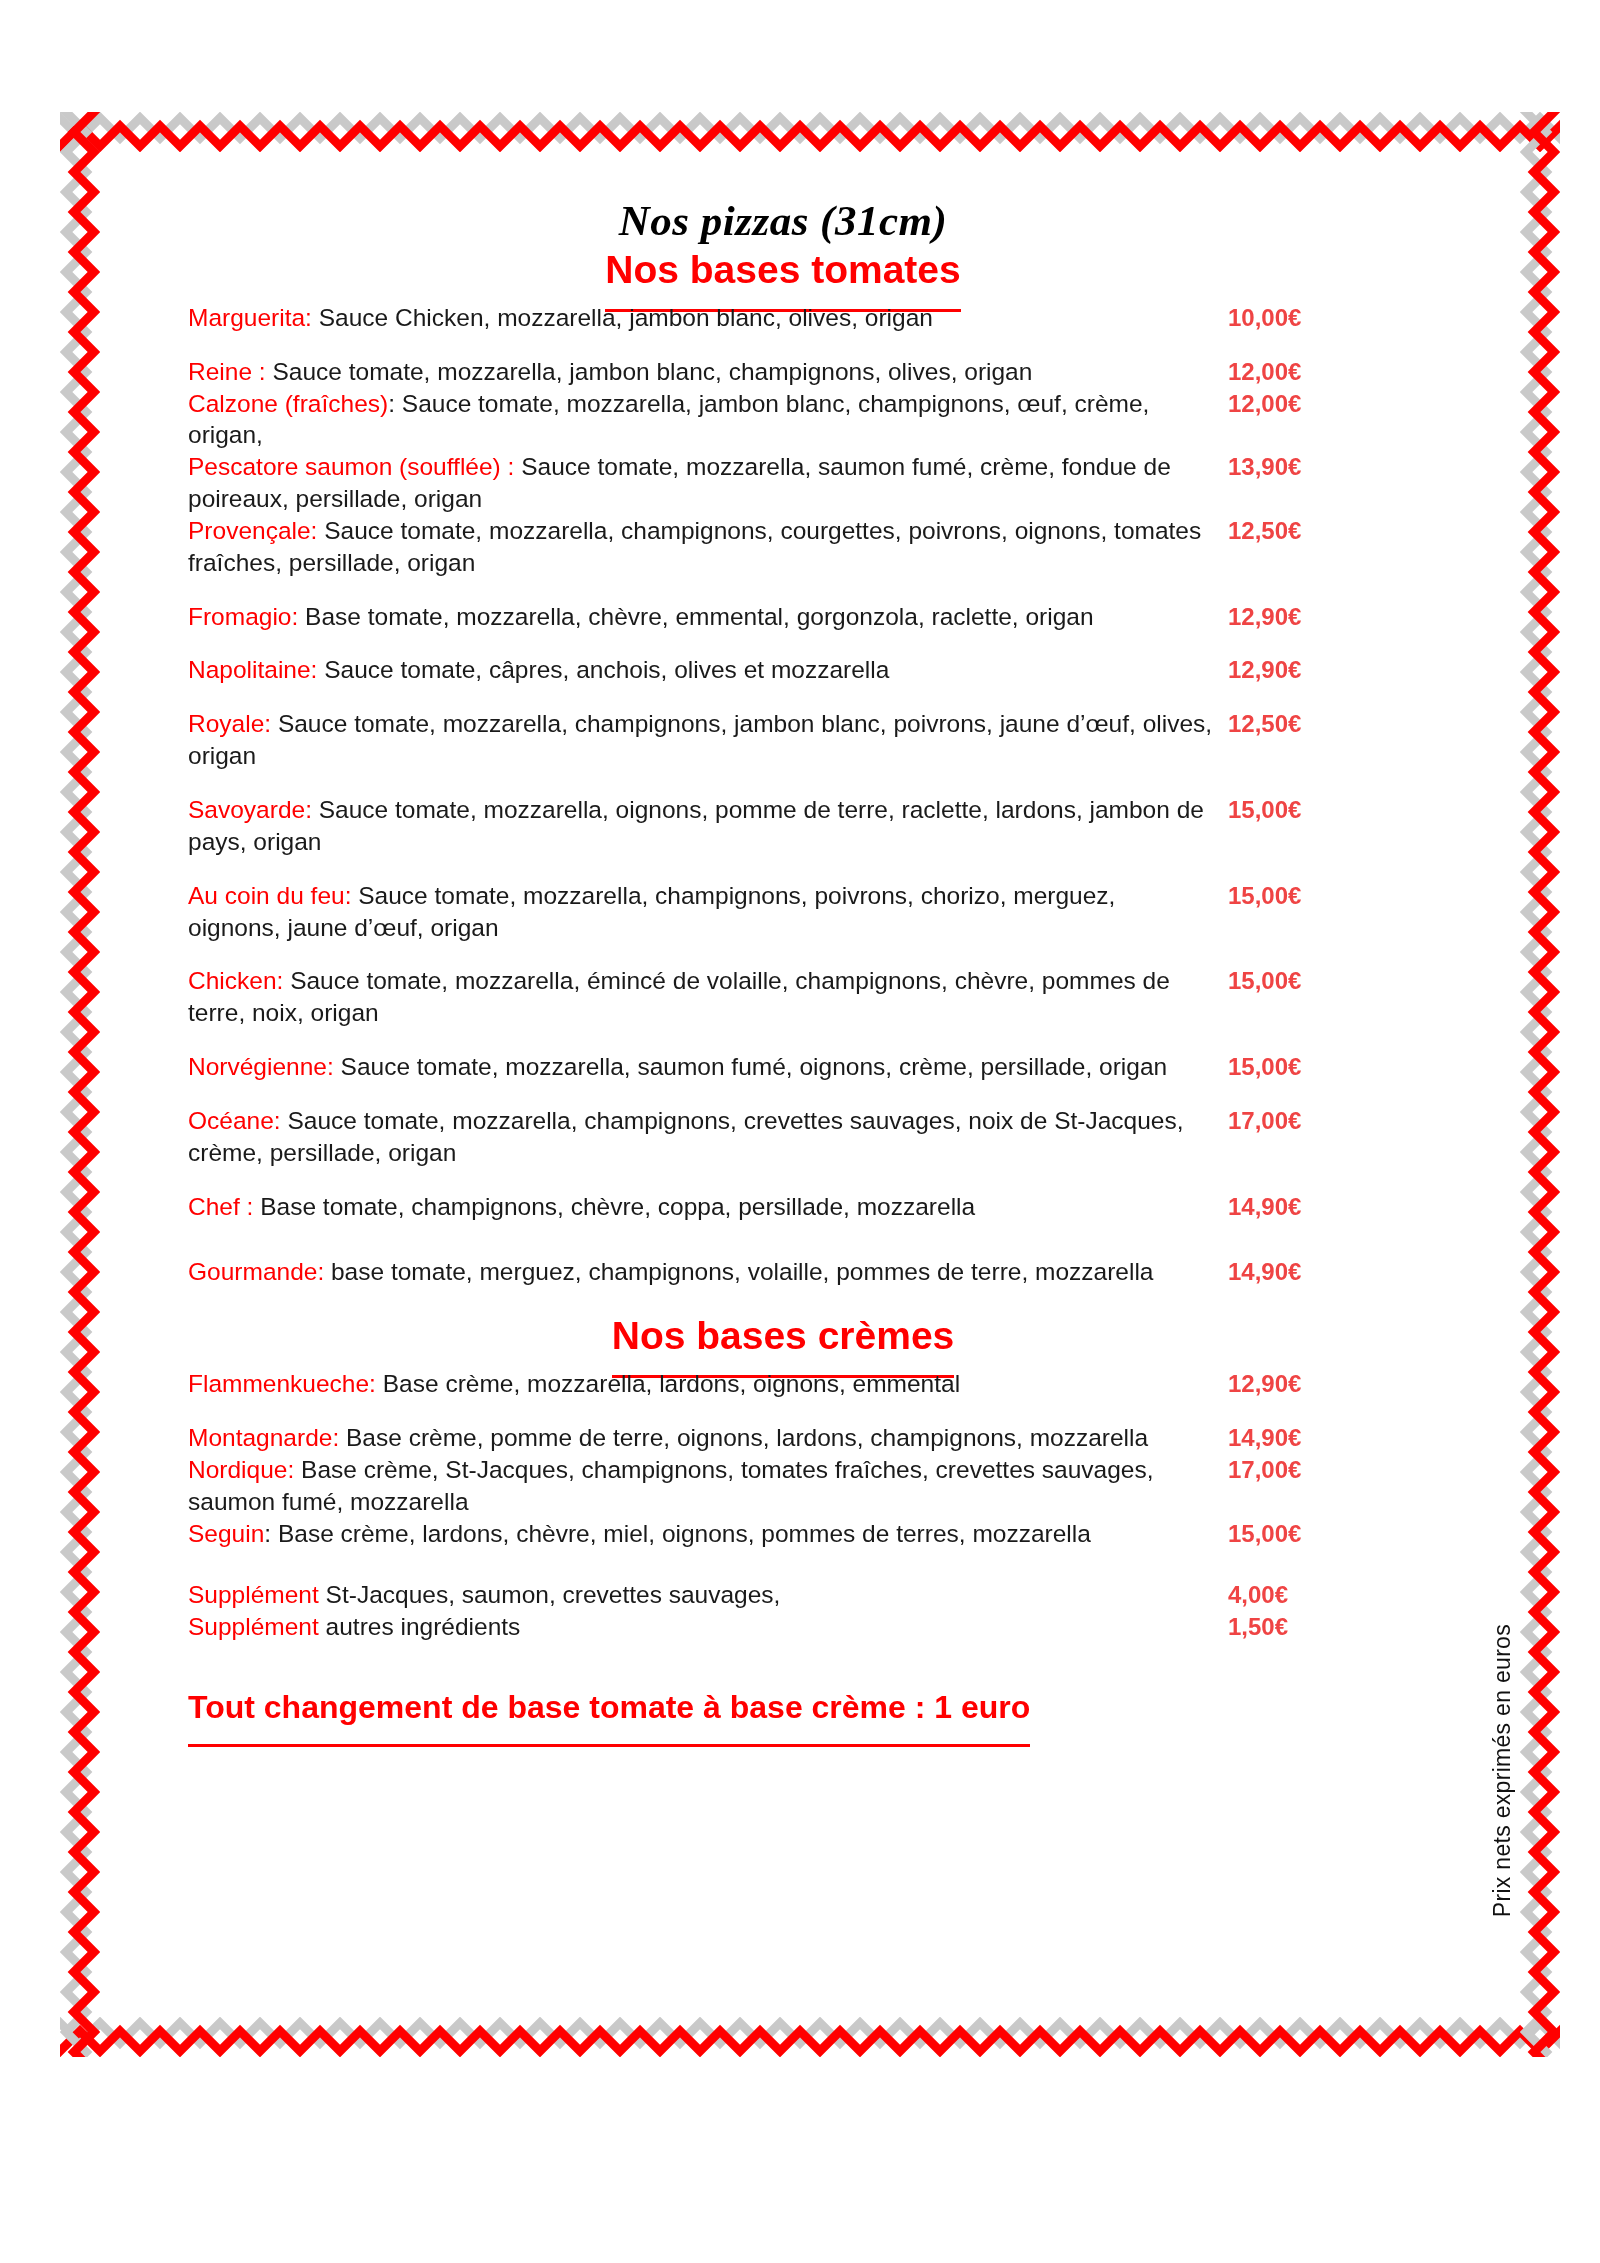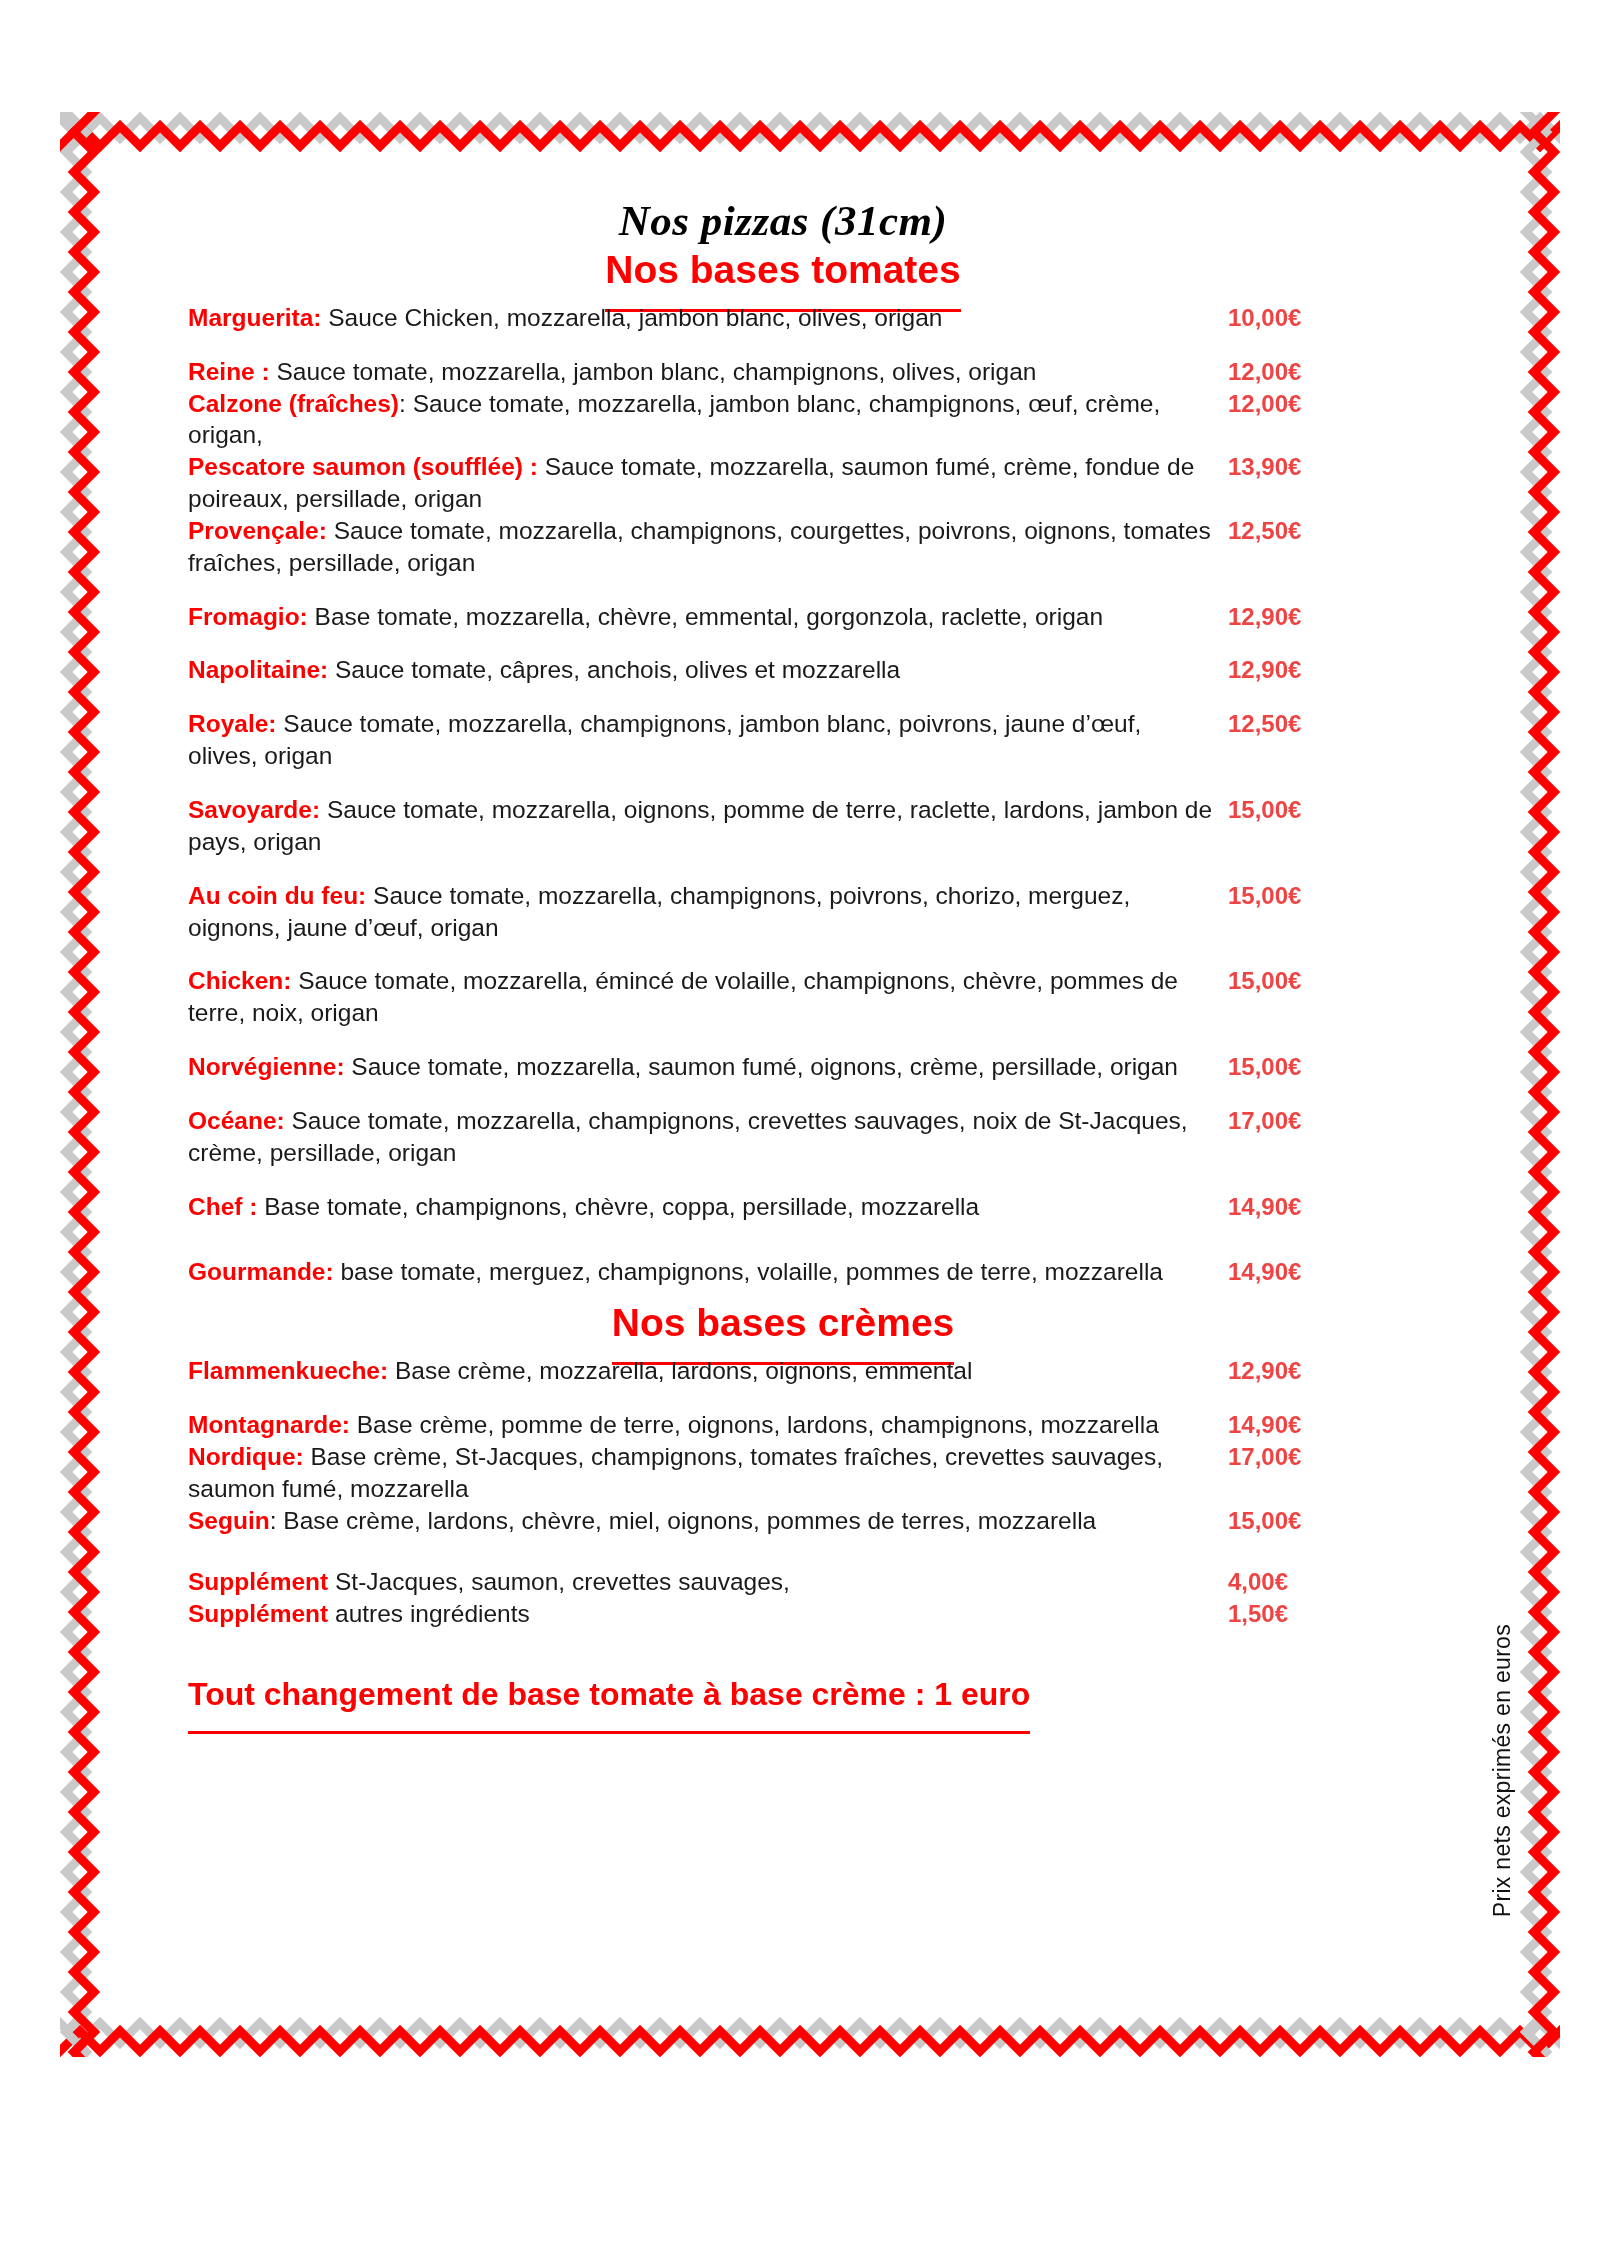--- a/index.html
+++ b/index.html
@@ -78,21 +78,21 @@
     font-size: 24.5px;
     line-height: 1.30;
     color: #1a1a1a;
   }
   .mi-text {
     flex: 1 1 auto;
     padding-right: 14px;
   }
   .mi-name {
     color: #ff0000;
-    font-weight: bold;
+    font-weight: normal;
   }
   .mi-desc { color: #1a1a1a; }
   .mi-price {
     flex: 0 0 auto;
     width: 150px;
     text-align: left;
     font-weight: bold;
     color: #ef4444;
     font-size: 24px;
     white-space: nowrap;
@@ -249,21 +249,21 @@
       <div class="mi-price">14,90€</div>
     </div>
     <div class="gap-lg"></div>
 
     <div class="menu-item">
       <div class="mi-text"><span class="mi-name">Gourmande:</span><span class="mi-desc"> base tomate, merguez, champignons, volaille, pommes de terre, mozzarella</span></div>
       <div class="mi-price">14,90€</div>
     </div>
   </div>
 
-  <h2 class="section-heading" style="margin-top:14px;">
+  <h2 class="section-heading" style="margin-top:27px;">
     <span>Nos bases crèmes</span>
   </h2>
 
   <div>
 
     <div class="menu-item">
       <div class="mi-text"><span class="mi-name">Flammenkueche:</span><span class="mi-desc"> Base crème, mozzarella, lardons, oignons, emmental</span></div>
       <div class="mi-price">12,90€</div>
     </div>
     <div class="gap-md"></div>

